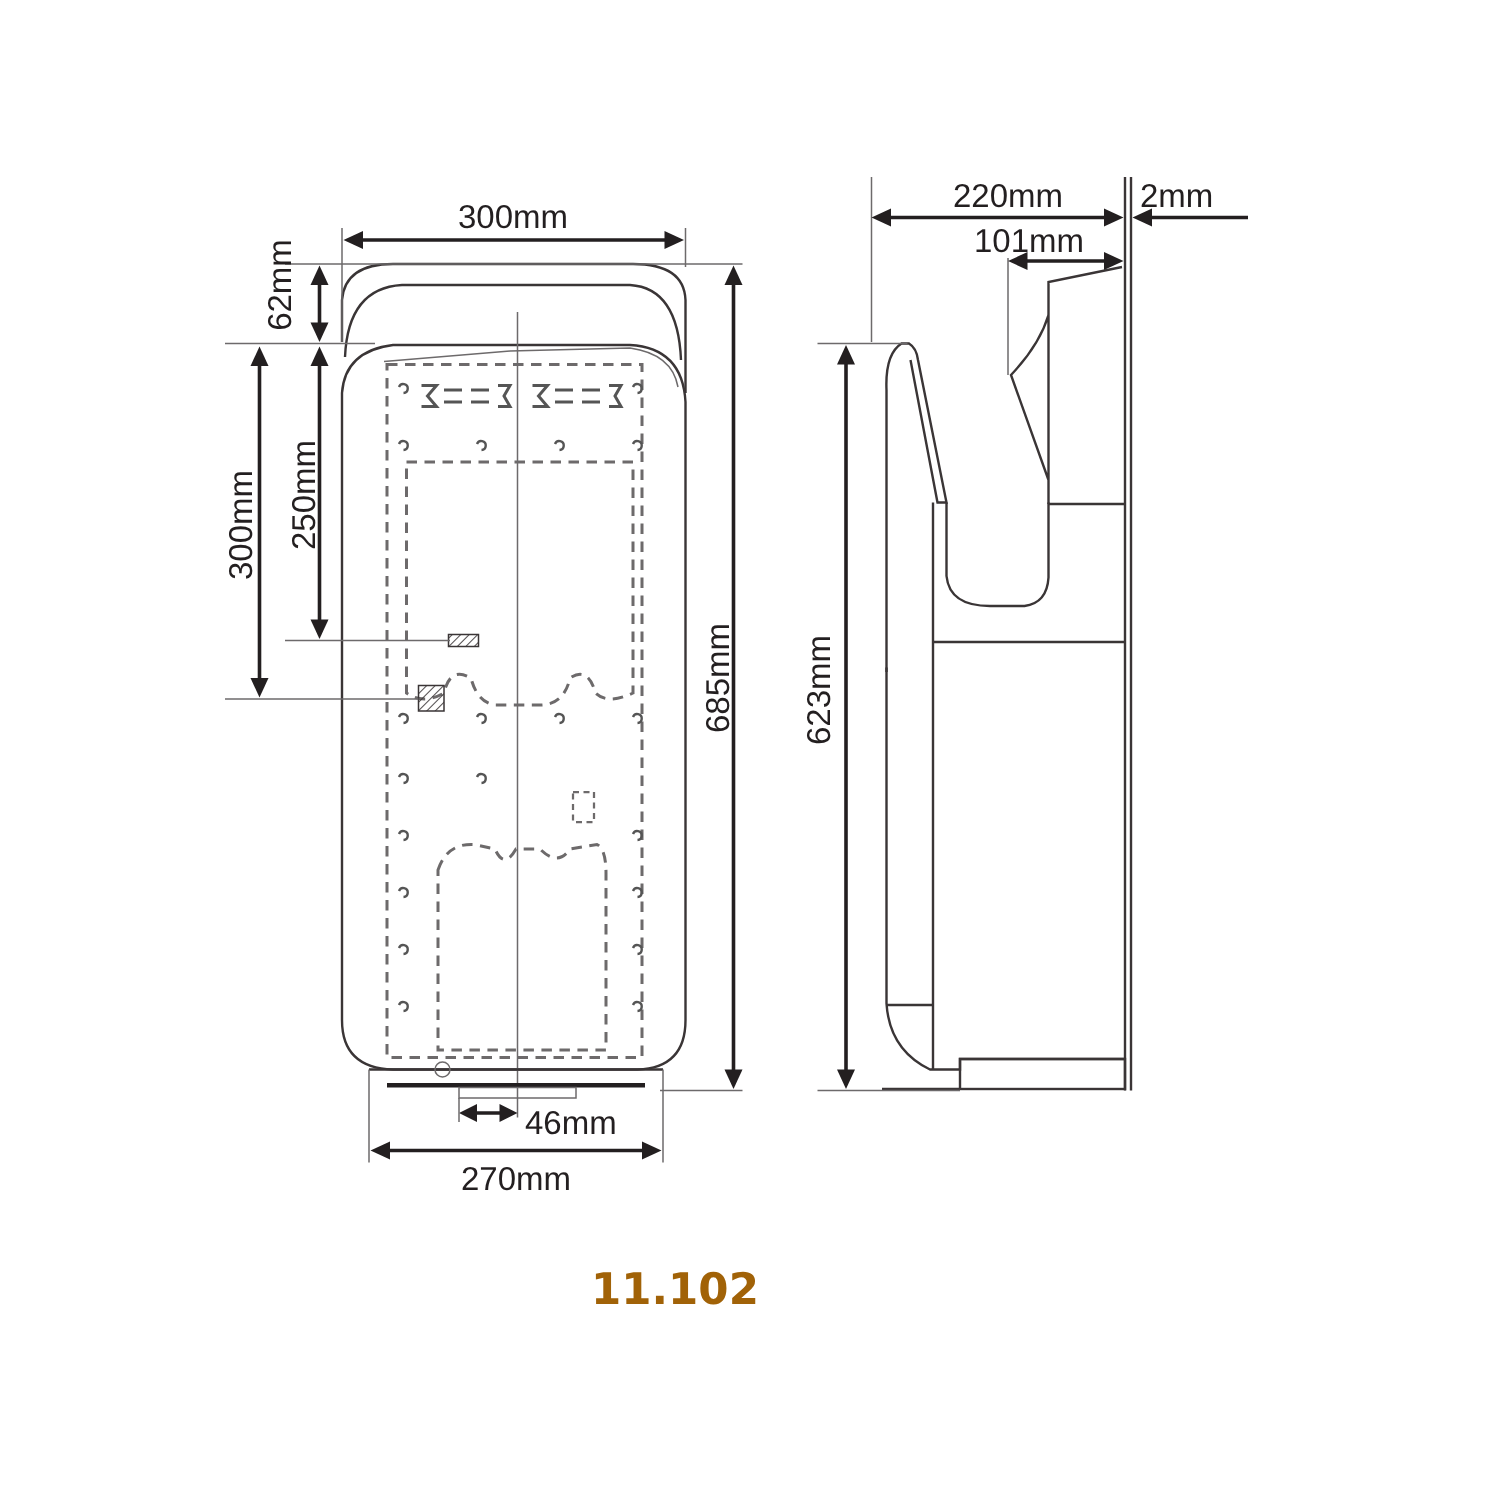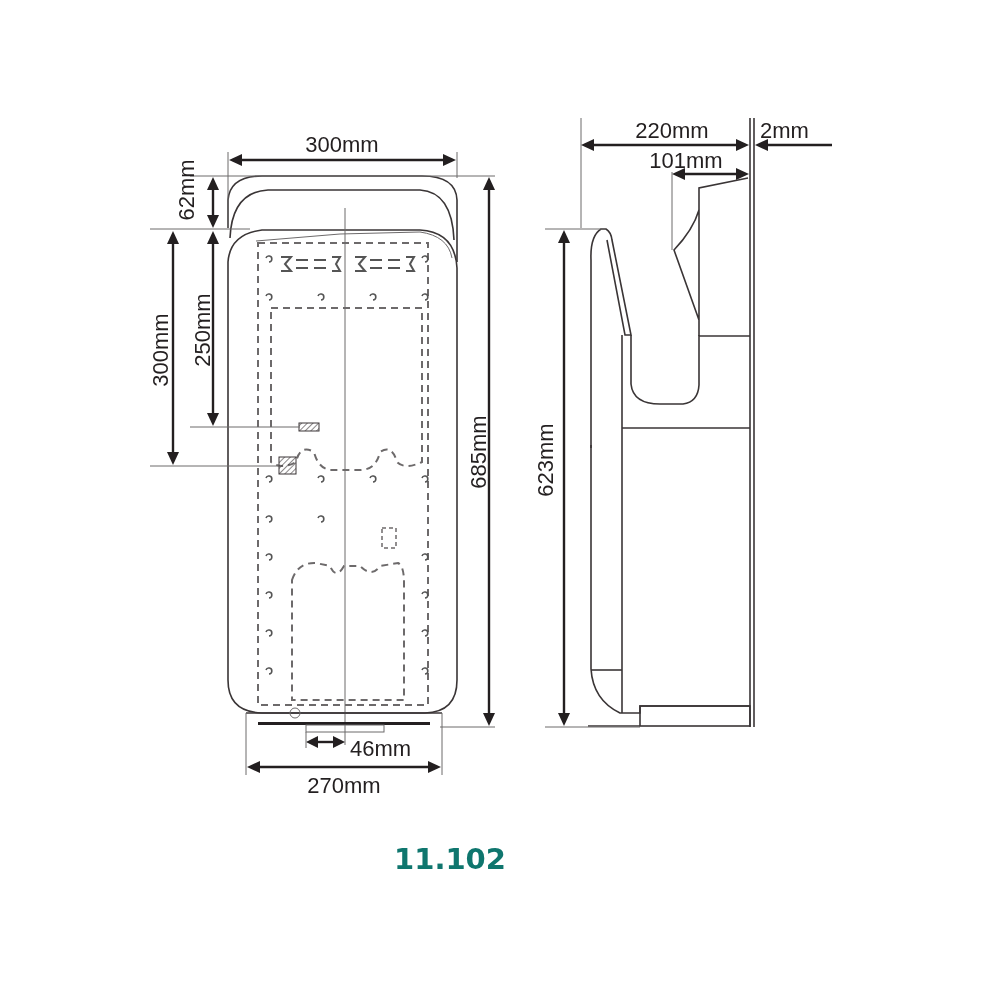--- a/index.html
+++ b/index.html
@@ -1,20 +1,20 @@
 <!DOCTYPE html>
 <html><head>
   <meta charset="utf-8">
   <style>
     html, body { margin: 0; padding: 0; background: #ffffff; }
     body { width: 1000px; height: 1000px; position: relative; overflow: hidden; }
     #drawing { position: absolute; left: 0; top: 0; width: 1000px; height: 1000px; }
     .dim-text { font-family: "Liberation Sans", sans-serif; font-size: 22px; fill: #231f20; }
     .model { position: absolute; left: 0; width: 900px; top: 842px; text-align: center;
-             font-family: "DejaVu Sans", sans-serif; font-weight: bold; font-size: 29px; color: #0f766e; }
+             font-family: "DejaVu Sans", sans-serif; font-weight: bold; font-size: 29px; color: #a16207; }
     .ol { fill: none; stroke: #3a3536; stroke-width: 1.6; }
     .thin { fill: none; stroke: #6d6a6b; stroke-width: 1; }
     .dash { fill: none; stroke: #6d6a6b; stroke-width: 2; stroke-dasharray: 7 5; }
     .dim { stroke: #231f20; stroke-width: 2.4; fill: none; }
     .arrow { fill: #231f20; }
   </style>
 </head>
 <body>
 
 <svg id="drawing" viewBox="0 0 1000 1000" xmlns="http://www.w3.org/2000/svg">

